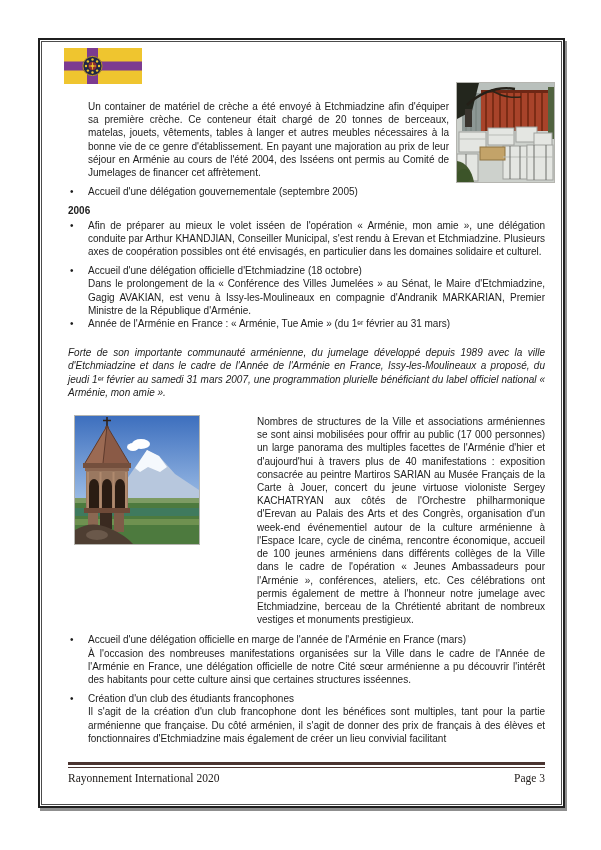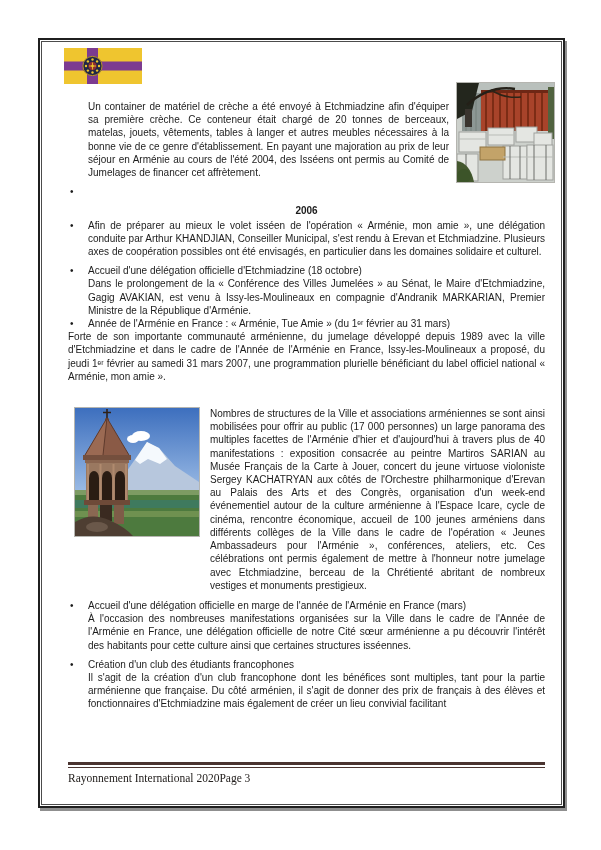--- a/index.html
+++ b/index.html
@@ -36,40 +36,40 @@
   .intro-para { margin-left:20px; margin-right:96px; margin-bottom:2px; }
   .photo { display:block; border:1px solid #b5b5b0; }
   .container-photo-wrap { position:absolute; top:42px; right:8px; }
   .li { display:flex; margin-top:6px; }
   .li-first { margin-top:0; }
   .marker { flex:0 0 20px; width:20px; padding-left:2px; box-sizing:border-box; }
   .li-body { flex:1; }
   .li-title { text-align:left; }
   .li-text { text-align:justify; }
   .year-heading {
-    text-align:center; font-weight:bold;
+    font-weight:bold;
     margin-top:6px; margin-bottom:1px;
   }
-  .full-para { margin-top:0; }
-  .church-row { display:flex; margin-top:24px; }
+  .full-para { margin-top:16px;font-style:italic; }
+  .church-row { display:flex; margin-top:16px;gap:47px; }
   .church-photo-wrap { flex:0 0 124px; margin-left:6px; margin-right:10px; }
   .church-row .para { flex:1; }
   .after-church { margin-top:7px; }
   .footer {
     position:absolute; left:28px; right:18px; bottom:22px;
     font-family:"Liberation Serif", serif;
     font-size:11.5px; color:#24201e;
   }
   .footer-rule {
     height:2px; background:#ffffff;
     border-top:3px solid #4a3430;
     border-bottom:1px solid #4a3430;
     margin-bottom:4px;
   }
-  .footer-row { display:flex; }
+  .footer-row { display:flex; justify-content:space-between; }
 </style>
 </head>
 <body>
 
 <div class="page">
   <div class="frame">
 
     <div class="container-photo-wrap">
       <svg class="photo" width="97" height="99" viewBox="0 0 97 99">
         <rect width="97" height="99" fill="#cdd1cc"></rect>
@@ -148,20 +148,21 @@
         <circle cx="28.5" cy="18" r="4.2" fill="#8e2c34"></circle>
         <path d="M28.5,14.5 V21.5 M25,18 H32" stroke="#e6b322" stroke-width="1.1"></path>
         <circle cx="28.5" cy="18" r="1.3" fill="#efc52f"></circle>
       </svg>
 
       <p class="para intro-para">Un container de matériel de crèche a été envoyé à Etchmiadzine afin d'équiper sa première crèche. Ce conteneur était chargé de 20 tonnes de berceaux, matelas, jouets, vêtements, tables à langer et autres meubles nécessaires à la bonne vie de ce genre d'établissement. En payant une majoration au prix de leur séjour en Arménie au cours de l'été 2004, des Isséens ont permis au Comité de Jumelages de financer cet affrètement.</p>
 
       <div class="li">
         <span class="marker">•</span>
         <div class="li-body">
+          <div class="li-title">Accueil d'une délégation gouvernementale (septembre 2005)</div>
         </div>
       </div>
 
       <div class="year-heading">2006</div>
 
       <div class="li li-first">
         <span class="marker">•</span>
         <div class="li-body">
           <div class="li-text">Afin de préparer au mieux le volet isséen de l'opération « Arménie, mon amie », une délégation conduite par Arthur KHANDJIAN, Conseiller Municipal, s'est rendu à Erevan et Etchmiadzine. Plusieurs axes de coopération possibles ont été envisagés, en particulier dans les domaines solidaire et culturel.</div>
         </div>

